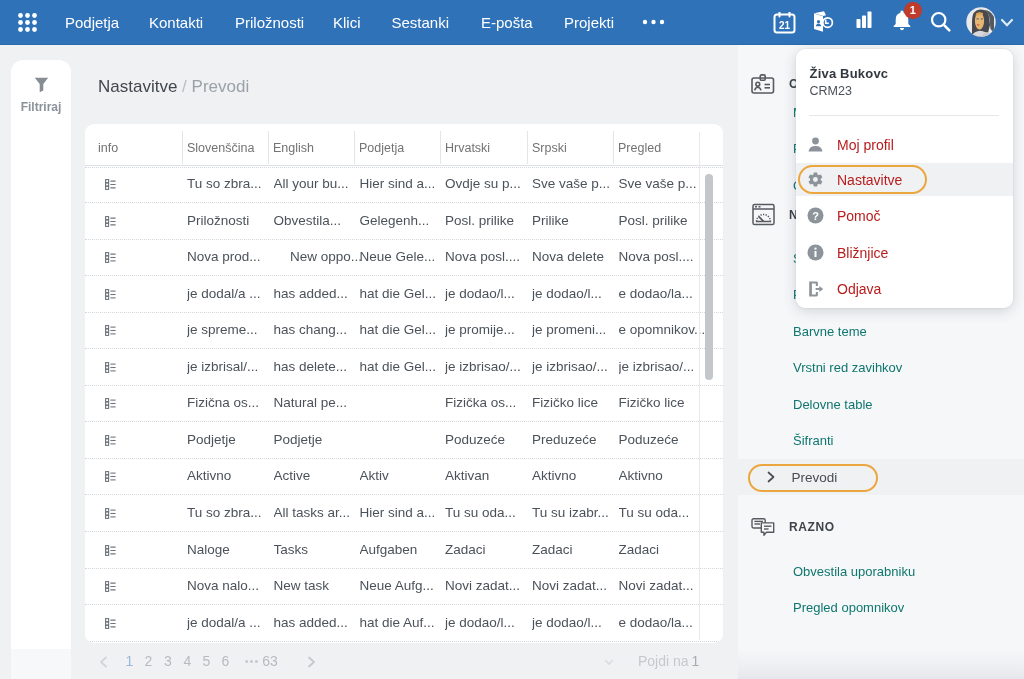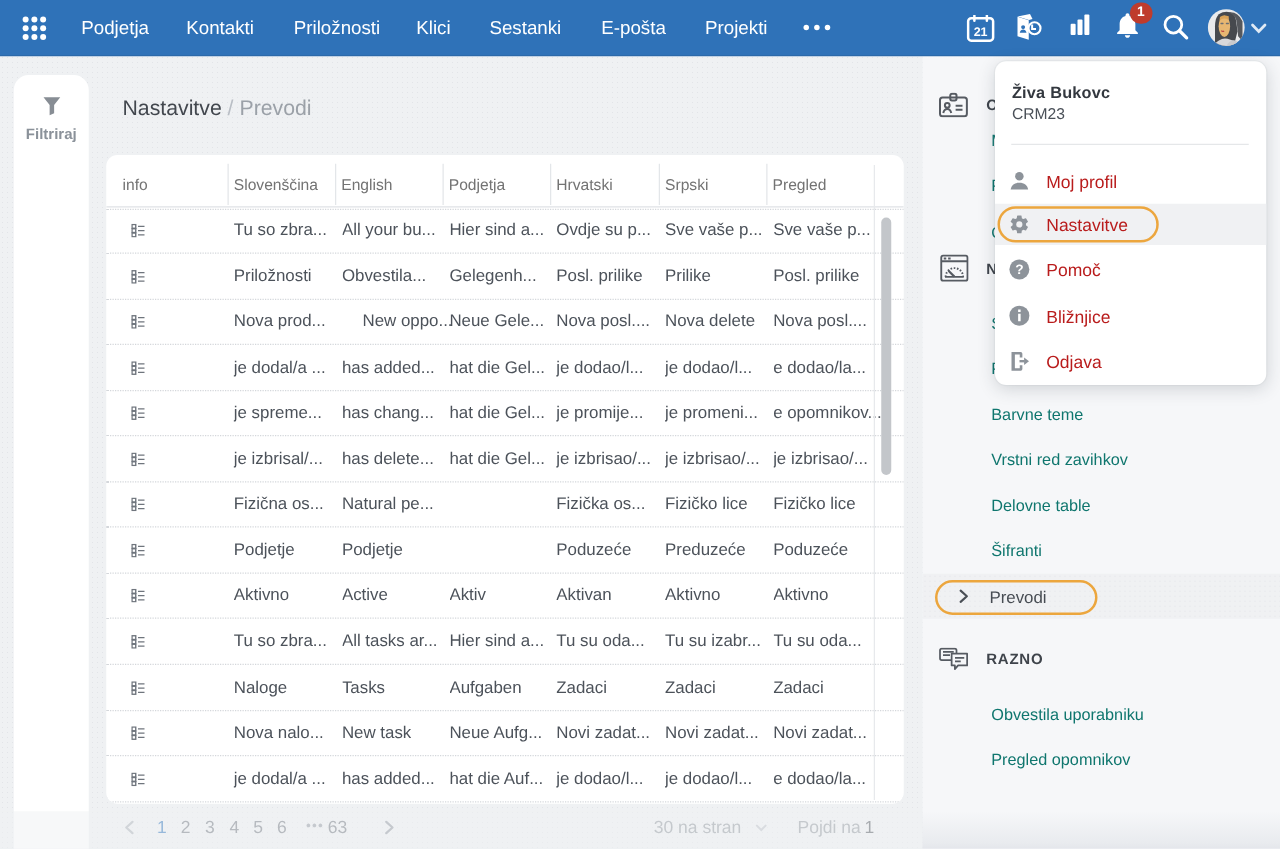--- a/index.html
+++ b/index.html
@@ -485,21 +485,20 @@
   <span class="pg" style="left:141px;width:15px">2</span>
   <span class="pg" style="left:160.5px;width:15px">3</span>
   <span class="pg" style="left:180px;width:15px">4</span>
   <span class="pg" style="left:199px;width:15px">5</span>
   <span class="pg" style="left:218px;width:15px">6</span>
   <span class="pg" style="left:241px;width:22px;color:#9aa0a8;letter-spacing:1px;font-size:11px">•••</span>
   <span class="pg" style="left:256px;width:28px">63</span>
   <svg class="abs" style="left:307px;top:13px" width="9" height="12" viewBox="0 0 9 12">
       <path d="M2 1.5 7 6l-5 4.5" fill="none" stroke="#9aa0a8" stroke-width="1.8" stroke-linecap="round" stroke-linejoin="round"></path>
     </svg>
-  <span class="pg" style="left:523px;width:95px;color:#9aa0a6;text-align:left">30 na stran</span>
   <svg class="abs" style="left:604px;top:16px" width="10" height="7" viewBox="0 0 10 7">
       <path d="M1.5 1.5 5 5l3.5-3.5" fill="none" stroke="#c2c6cc" stroke-width="1.6" stroke-linecap="round"></path>
     </svg>
   <span class="pg" style="left:638px;width:70px;color:#9aa0a6;text-align:left">Pojdi na</span>
   <span class="pg" style="left:688px;width:15px;color:#5f646b">1</span>
 </div>
 <div class="abs" style="left:0;top:649px;width:738px;height:30px;background:rgba(240,242,244,.5);z-index:3"></div>
 <div id="bfade"></div>
 
 <div id="dd">

